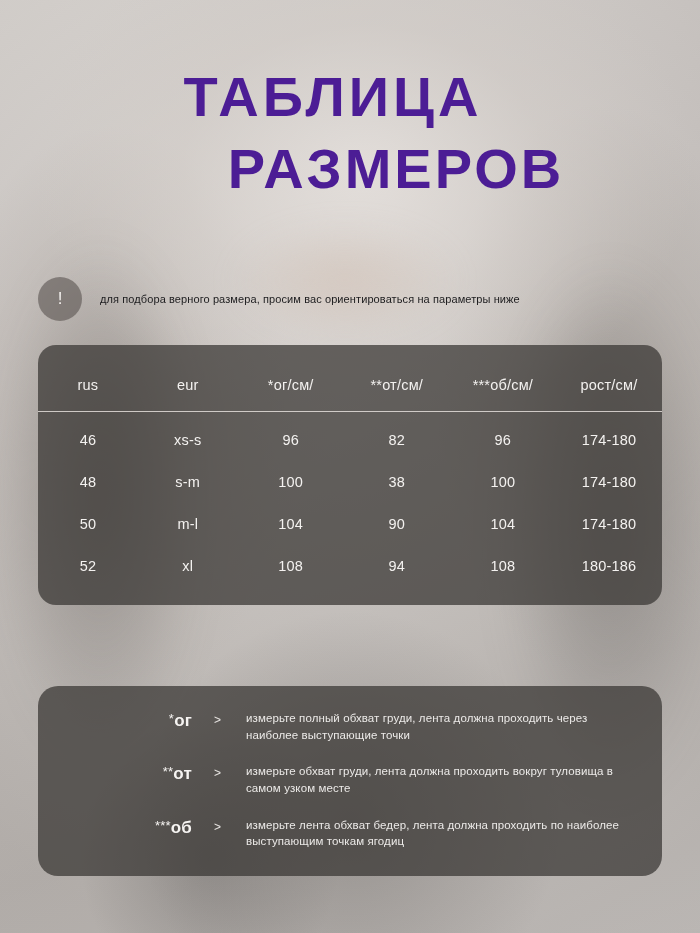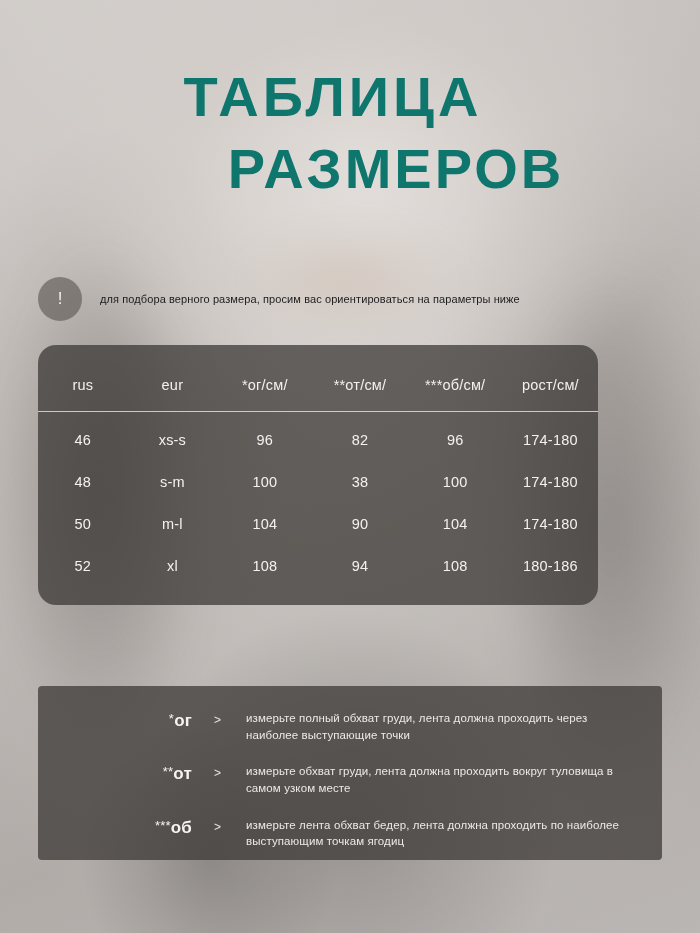--- a/index.html
+++ b/index.html
@@ -61,21 +61,21 @@
     inset: 0;
     background: radial-gradient(ellipse 520px 560px at 50% 45%, rgba(255,255,255,0.12) 0%, rgba(120,115,112,0.18) 100%);
   }
 
   
   .title {
     position: absolute;
     left: 0; right: 0;
     top: 48px;
     text-align: center;
-    color: #0f766e;
+    color: #4c1d95;
     font-weight: 700;
     letter-spacing: 1px;
     line-height: 1.0;
   }
   .title-line1 {
     display: block;
     font-size: 56px;
     letter-spacing: 4px;
     text-align: center;
     padding-right: 34px;
@@ -118,21 +118,21 @@
     color: #1c1c1e;
     letter-spacing: 0.1px;
     line-height: 1.35;
   }
 
   
   .table-card {
     position: absolute;
     left: 38px;
     top: 345px;
-    width: 560px;
+    width: 624px;
     border-radius: 18px;
     background: rgba(58,55,53,0.74);
     color: #f0eeec;
     padding: 6px 0 18px 0;
     box-sizing: border-box;
   }
   table.size-table {
     width: 100%;
     border-collapse: collapse;
     table-layout: fixed;
@@ -165,24 +165,24 @@
   .col-ot   { width: 17%; }
   .col-ob   { width: 17%; }
   .col-rost { width: 17%; }
 
   
   .legend-card {
     position: absolute;
     left: 38px;
     top: 686px;
     width: 624px;
-    border-radius: 4px;
+    border-radius: 20px;
     background: rgba(58,55,53,0.74);
     color: #f0eeec;
-    padding: 24px 26px 10px 26px;
+    padding: 24px 26px 26px 26px;
     box-sizing: border-box;
   }
   .legend-row {
     display: flex;
     align-items: flex-start;
     margin-bottom: 20px;
   }
   .legend-row:last-child { margin-bottom: 0; }
   .legend-key {
     width: 128px;

